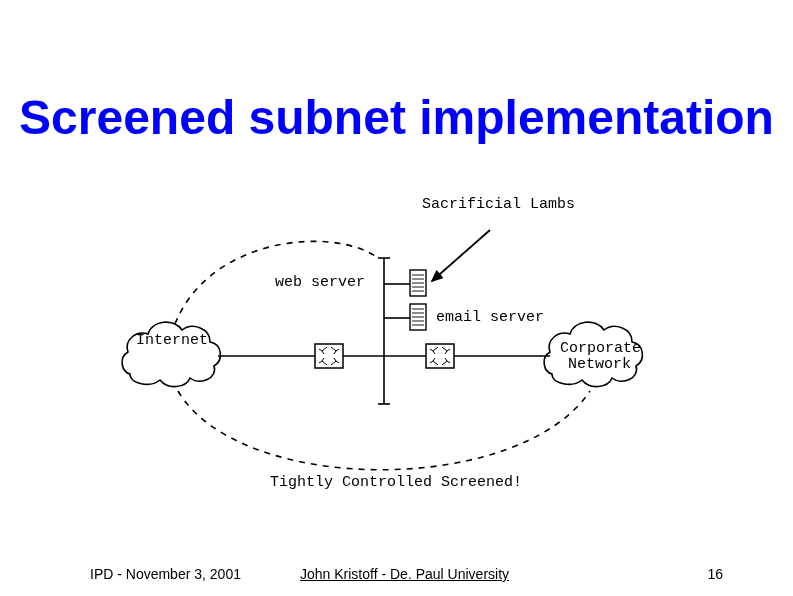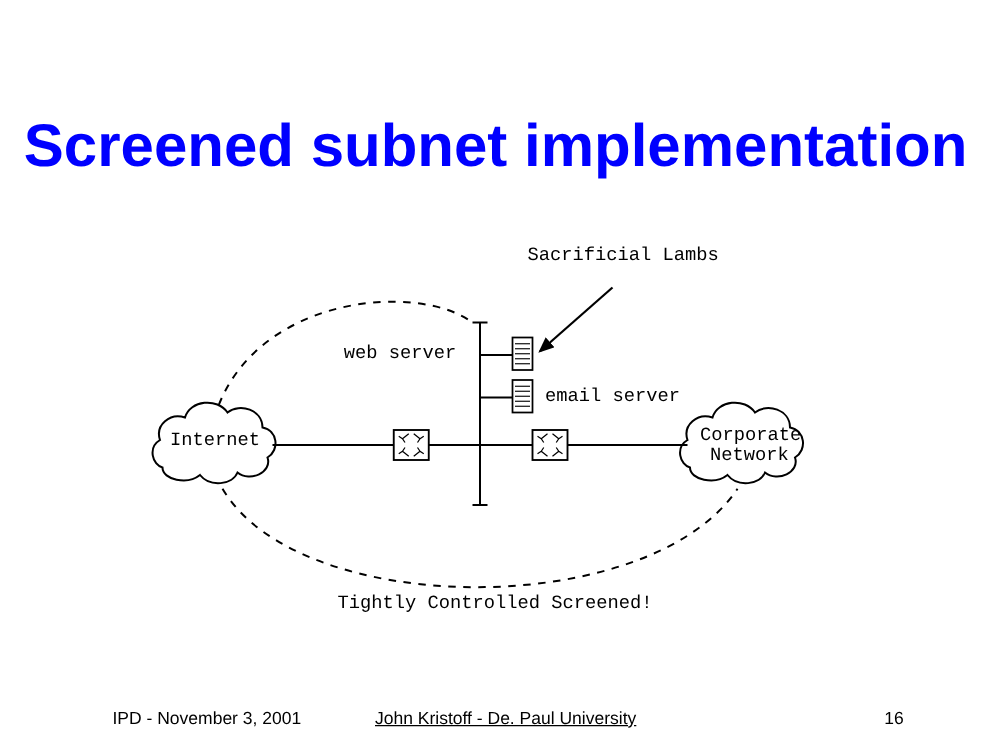--- a/index.html
+++ b/index.html
@@ -137,21 +137,21 @@
   <path d="M55 128 C 90 40, 215 30, 258 62" fill="none" stroke="#000" stroke-width="1.6" stroke-dasharray="6 6"></path>
 
   <path d="M58 195 C 120 300, 400 300, 470 195" fill="none" stroke="#000" stroke-width="1.6" stroke-dasharray="6 6"></path>
 
   <line x1="370" y1="34" x2="312" y2="85" stroke="#000" stroke-width="1.8" marker-end="url(#arrowhead)"></line>
 </svg>
 
 <div class="label" style="left:302px; top:0px;">Sacrificial Lambs</div>
 <div class="label" style="left:155px; top:78px;">web server</div>
 <div class="label" style="left:316px; top:113px;font-family:Liberation Mono, monospace;">email server</div>
-<div class="label" style="left:16px; top:148px;">Internet</div>
+<div class="label" style="left:16px; top:136px;">Internet</div>
 <div class="label" style="left:440px; top:144px;">Corporate</div>
 <div class="label" style="left:448px; top:160px;">Network</div>
 <div class="label" style="left:150px; top:278px;">Tightly Controlled Screened!</div>
 </div>
 
 <div class="footer">
   <span class="left">IPD - November 3, 2001</span>
   <span class="center">John Kristoff - De. Paul University</span>
   <span class="right">16</span>
 </div>

